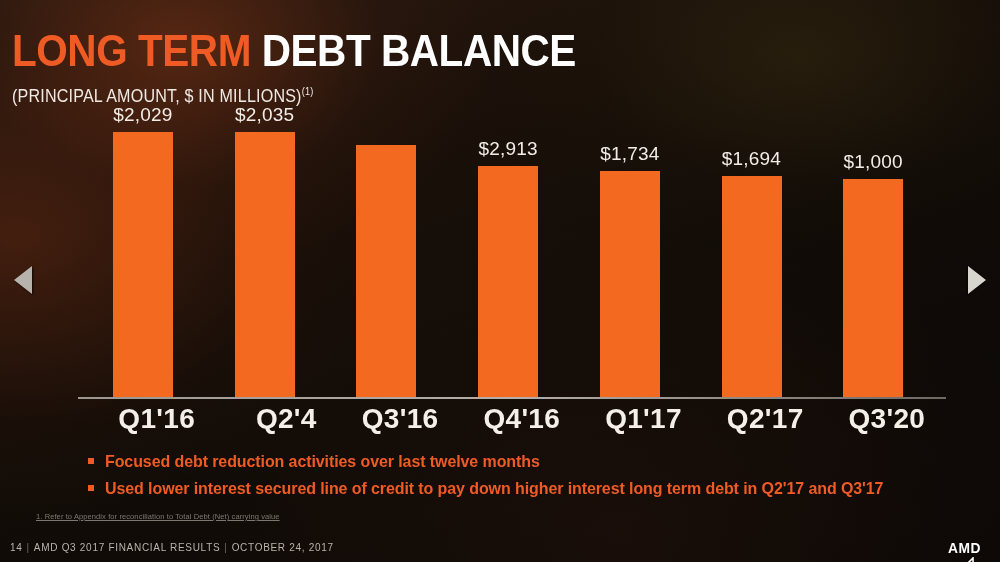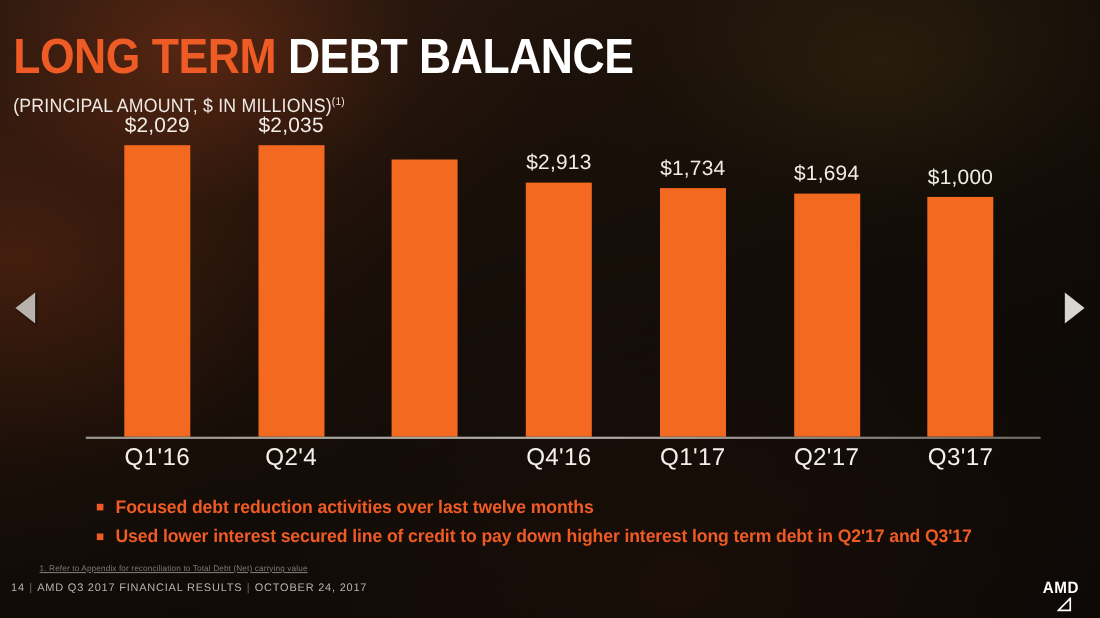--- a/index.html
+++ b/index.html
@@ -91,24 +91,25 @@
   .cat-labels {
     position: absolute;
     left: 78px;
     top: 403px;
     width: 868px;
     height: 32px;
   }
   .cat-label {
     position: absolute;
     width: 104px;
-    text-align: center;
-    font-size: 22px;
+    text-align: right;
+    font-size: 28px;
     color: #f4efe9;
     letter-spacing: 0.3px;
+    font-weight: bold;
   }
 
   
   .bullets {
     position: absolute;
     left: 88px;
     top: 450px;
     width: 880px;
   }
   .bullet-row {
@@ -140,21 +141,21 @@
     left: 36px;
     top: 512px;
     font-size: 7.5px;
     color: #7e7871;
     letter-spacing: 0.1px;
     text-decoration: underline;
   }
   .footer-bar {
     position: absolute;
     left: 0;
-    bottom: 13px;
+    bottom: 0;
     width: 1000px;
     height: 27px;
   }
   .footer-text {
     position: absolute;
     left: 10px;
     top: 7px;
     font-size: 10px;
     color: #b9b3ac;
     letter-spacing: 0.7px;
@@ -227,24 +228,25 @@
         <div class="bar" style="left: 643.5px; height: 220.99px;"></div>
         <div class="bar-label" style="left: 621.5px; bottom: 226.99px;">$1,694</div>
         <div class="bar" style="left: 765.2px; height: 217.598px;"></div>
         <div class="bar-label" style="left: 743.2px; bottom: 223.598px;">$1,000</div>
       </div>
     <div class="axis-line"></div>
   </div>
   <div class="cat-labels" id="cat-labels">
       <div class="cat-label" style="left: 13px;">Q1'16</div>
       <div class="cat-label" style="left: 134.7px;">Q2'4</div>
+      <div class="cat-label" style="left: 256.4px;">Q3'16</div>
       <div class="cat-label" style="left: 378.1px;">Q4'16</div>
       <div class="cat-label" style="left: 499.8px;">Q1'17</div>
       <div class="cat-label" style="left: 621.5px;">Q2'17</div>
-      <div class="cat-label" style="left: 743.2px;">Q3'17</div>
+      <div class="cat-label" style="left: 743.2px;">Q3'20</div>
     </div>
 
   <div class="bullets">
     <div class="bullet-row">
       <div class="bullet-marker"></div>
       <div class="bullet-text">Focused debt reduction activities over last twelve months</div>
     </div>
     <div class="bullet-row">
       <div class="bullet-marker"></div>
       <div class="bullet-text">Used lower interest secured line of credit to pay down higher interest long term debt in Q2'17 and Q3'17</div>

